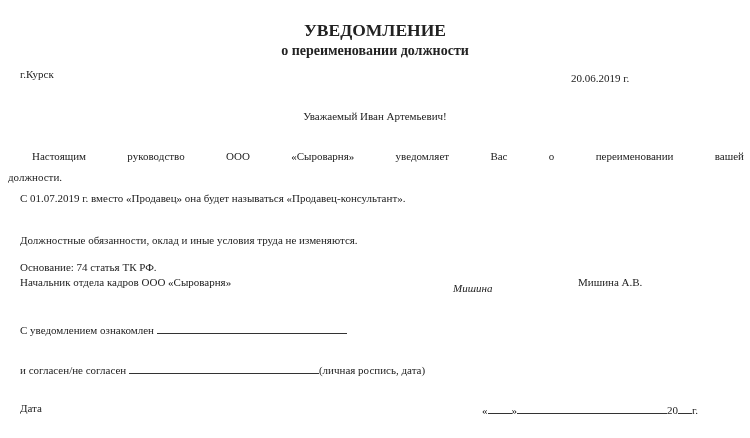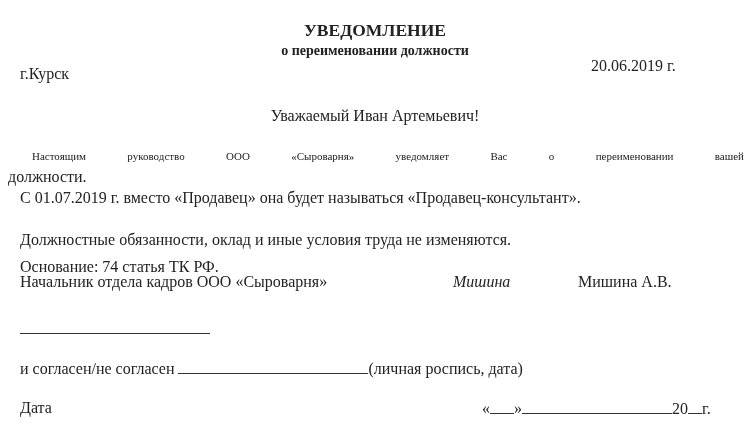--- a/index.html
+++ b/index.html
@@ -1,51 +1,52 @@
 <!DOCTYPE html>
 <html><head>
   <meta charset="utf-8">
   <style>
     html, body { margin:0; padding:0; }
     body {
       width:750px; height:438px; background:#ffffff; overflow:hidden;
       font-family:"Liberation Serif", serif; color:#222;
       position:relative;
     }
-    .abs { position:absolute; white-space:nowrap; font-size:16px; line-height:20px; }
+    .abs { position:absolute; white-space:nowrap; font-size:11px; line-height:20px; }
     .title { font-weight:bold; font-size:17.5px; }
     .subtitle { font-weight:bold; font-size:14px; }
     .center { left:0; width:750px; text-align:center; }
     .just { position:absolute; left:32px; width:712px; text-align:justify; text-align-last:justify; font-size:11px; line-height:20px; white-space:nowrap; }
     .blank { display:inline-block; border-bottom:1px solid #333; height:15px; vertical-align:baseline; }
     .italic { font-style:italic; }
   </style>
 </head>
 <body>
 
 <div>
   <div class="abs title center" style="top:20px;">УВЕДОМЛЕНИЕ</div>
   <div class="abs subtitle center" style="top:41px;">о переименовании должности</div>
 
   <div class="abs" style="left:20px; top:64px;">г.Курск</div>
-  <div class="abs" style="left:571px; top:56px;margin-left:20px;">20.06.2019 г.</div>
+  <div class="abs" style="left:571px; top:68px;">20.06.2019 г.</div>
 
   <div class="abs center" style="top:106px;">Уважаемый Иван Артемьевич!</div>
 
   <div class="just" style="top:146px;">Настоящим руководство ООО «Сыроварня» уведомляет Вас о переименовании вашей</div>
   <div class="abs" style="left:8px; top:167px;">должности.</div>
   <div class="abs" style="left:20px; top:188px;">С 01.07.2019 г. вместо «Продавец» она будет называться «Продавец-консультант».</div>
   <div class="abs" style="left:20px; top:209px;margin-top:48px;">Основание: 74 статья ТК РФ.</div>
   <div class="abs" style="left:20px; top:230px;">Должностные обязанности, оклад и иные условия труда не изменяются.</div>
 
   <div class="abs" style="left:20px; top:272px;">Начальник отдела кадров ООО «Сыроварня»</div>
-  <div class="abs italic" style="left:453px; top:272px;">Мишина</div>
+  <div class="abs italic" style="left:453px; top:278px;">Мишина</div>
   <div class="abs" style="left:578px; top:272px;">Мишина А.В.</div>
 
   <div class="abs" style="left:20px; top:318px;">
+    <span>С уведомлением ознакомлен</span>
     <span class="blank" style="width:190px;"></span>
   </div>
 
   <div class="abs" style="left:20px; top:358px;text-align:center;">
     <span>и согласен/не согласен</span>
     <span class="blank" style="width:190px;"></span><span>(личная роспись, дата)</span>
   </div>
 
   <div class="abs" style="left:20px; top:398px;">Дата</div>
   <div class="abs" style="left:482px; top:398px;">

